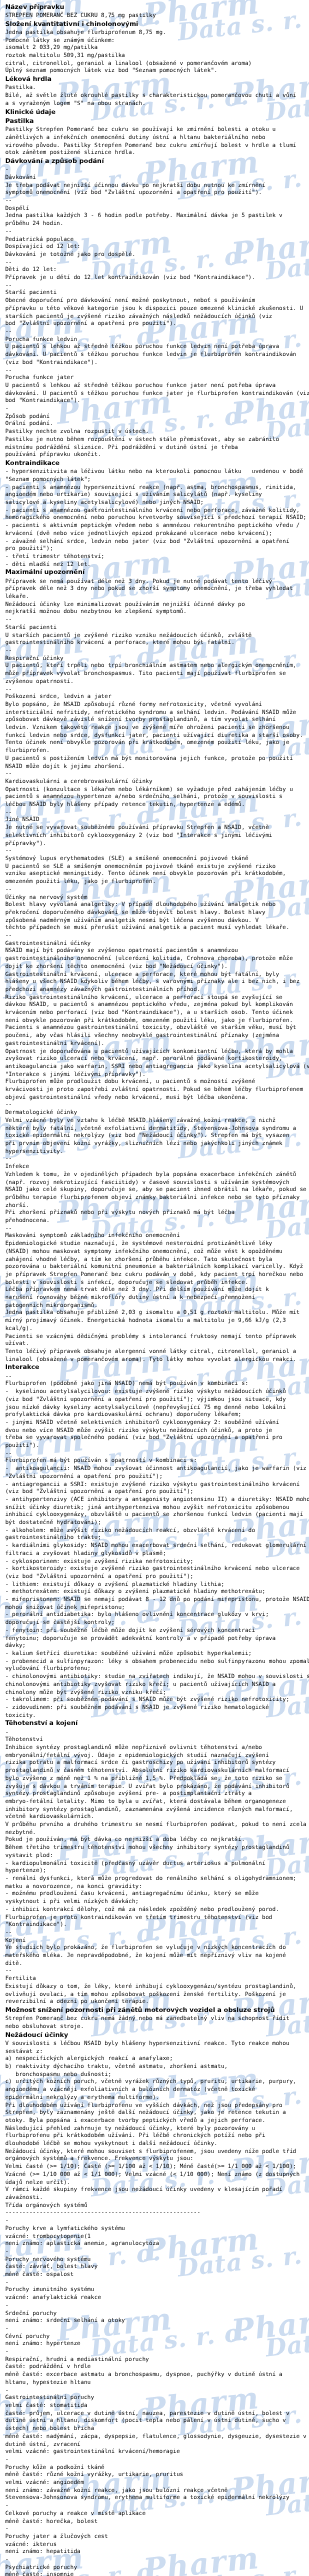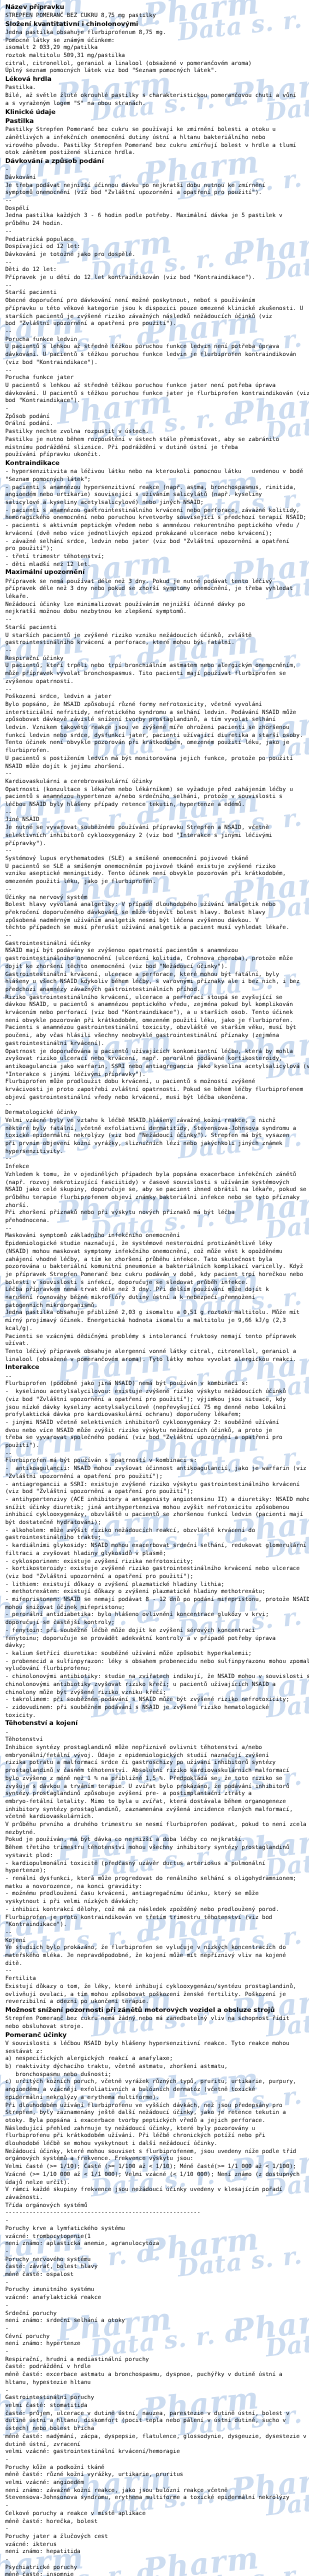--- a/index.html
+++ b/index.html
@@ -573,21 +573,21 @@
 mateřského mléka. Je nepravděpodobné, že kojení může mít nepříznivý vliv na kojené
 dítě.
 --
 Fertilita
 Existují důkazy o tom, že léky, které inhibují cyklooxygenázu/syntézu prostaglandinů,
 ovlivňují ovulaci, a tím mohou způsobovat poškození ženské fertility. Poškození je
 reverzibilní a odezní po ukončení terapie.</div>
       <div class="blk h2">Možnost snížení pozornosti při zánětů motorových vozidel a obsluze strojů</div>
       <div class="blk b">Strepfen Pomeranč bez cukru nemá žádný nebo má zanedbatelný vliv na schopnost řídit
 nebo obsluhovat stroje.</div>
-      <div class="blk h2">Pomeranč účinky</div>
+      <div class="blk h2">Nežádoucí účinky</div>
       <div class="blk b">V souvislosti s léčbou NSAID byly hlášeny hypersenzitivní reakce. Tyto reakce mohou
 sestávat z:
 a) nespecifických alergických reakcí a anafylaxe;
 b) reaktivity dýchacího traktu, včetně astmatu, zhoršení astmatu,
    bronchospasmu nebo dušnosti;
 c) určitých kožních poruch, včetně vyrážek různých typů, pruritu, urtikarie, purpury,
 angioedému a vzácněji exfoliativních a bulózních dermatóz (včetně toxické
 epidermální nekrolýzy a erythema multiforme).
 Při dlouhodobém užívání flurbiprofenu ve vyšších dávkách, než jsou předepsány pro
 Strepfen, byly zaznamenány ještě další nežádoucí účinky, jako je retence tekutin a

